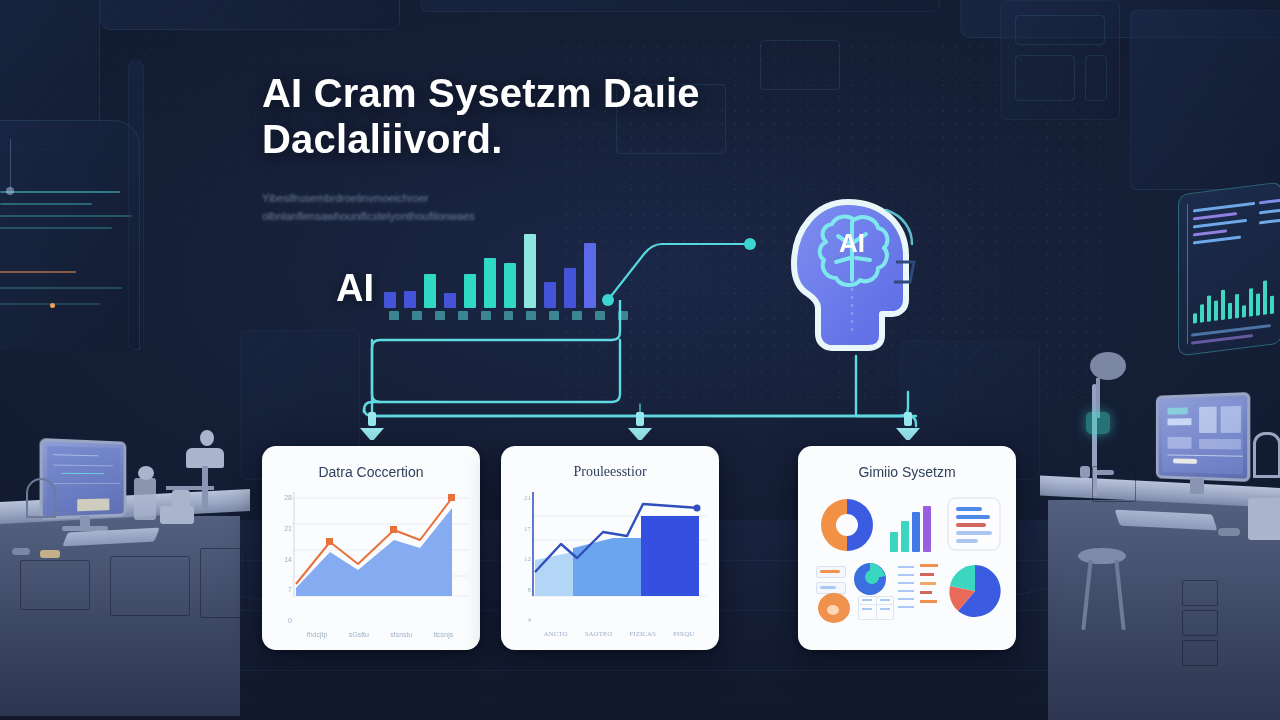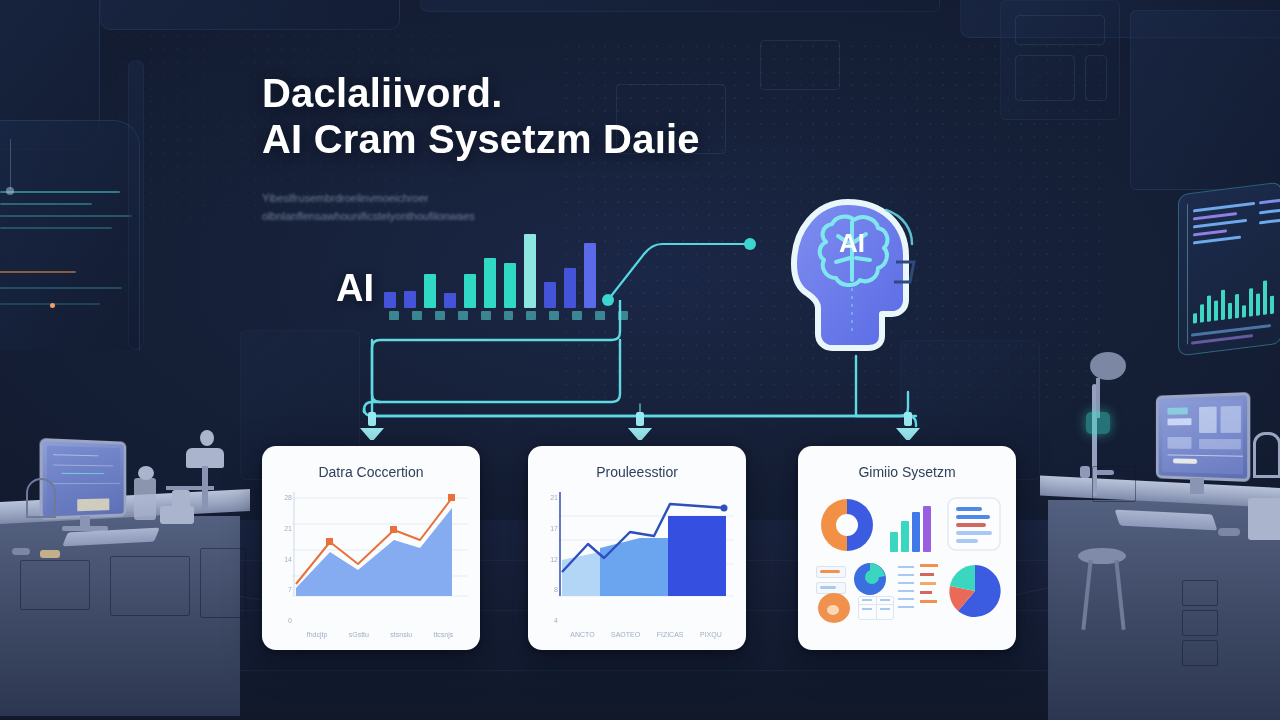--- a/index.html
+++ b/index.html
@@ -301,22 +301,22 @@
 
     <div class="wall-panel" style="left:240px;top:330px;width:120px;height:150px;opacity:.55;"></div>
     <div class="wall-panel" style="left:900px;top:340px;width:140px;height:140px;opacity:.5;"></div>
     <div class="circuit" style="left:616px;top:84px;width:110px;height:70px;"></div>
     <div class="circuit" style="left:760px;top:40px;width:80px;height:50px;"></div>
   </div>
 
   <div class="content">
 
     <div class="title">
+      <div>AI Cram Sysetzm Daıie</div>
       <div>Daclaliivord.</div>
-      <div>AI Cram Sysetzm Daıie</div>
     </div>
 
     <div class="subtitle">
       <div>Yibeslfrusembrdroelinvmoeichroer</div>
       <div>olbnlanflensawhounificstelyonthoufilonwaes</div>
     </div>
 
     <div class="hero-chart">
       <div class="hero-ai">AI</div>
       <div class="bars" id="hero-bars">
@@ -441,21 +441,21 @@
         </svg>
         <div class="axis-lbls">
           <span>fhdcjtp</span>
           <span>sGsttu</span>
           <span>stsnsiu</span>
           <span>ttcsnjs</span>
         </div>
       </div>
     </div>
 
-    <div class="card" style="left:528px;">
+    <div class="card" style="left:501px;font-family:Liberation Serif, serif;">
       <div class="card-title">Prouleesstior</div>
       <div class="card-body">
         <div class="y-lbls">
           <span>21</span>
           <span>17</span>
           <span>12</span>
           <span>8</span>
           <span>4</span>
         </div>
         <svg viewBox="0 0 176 122" style="position:absolute;left:18px;top:0;width:176px;height:122px;">

